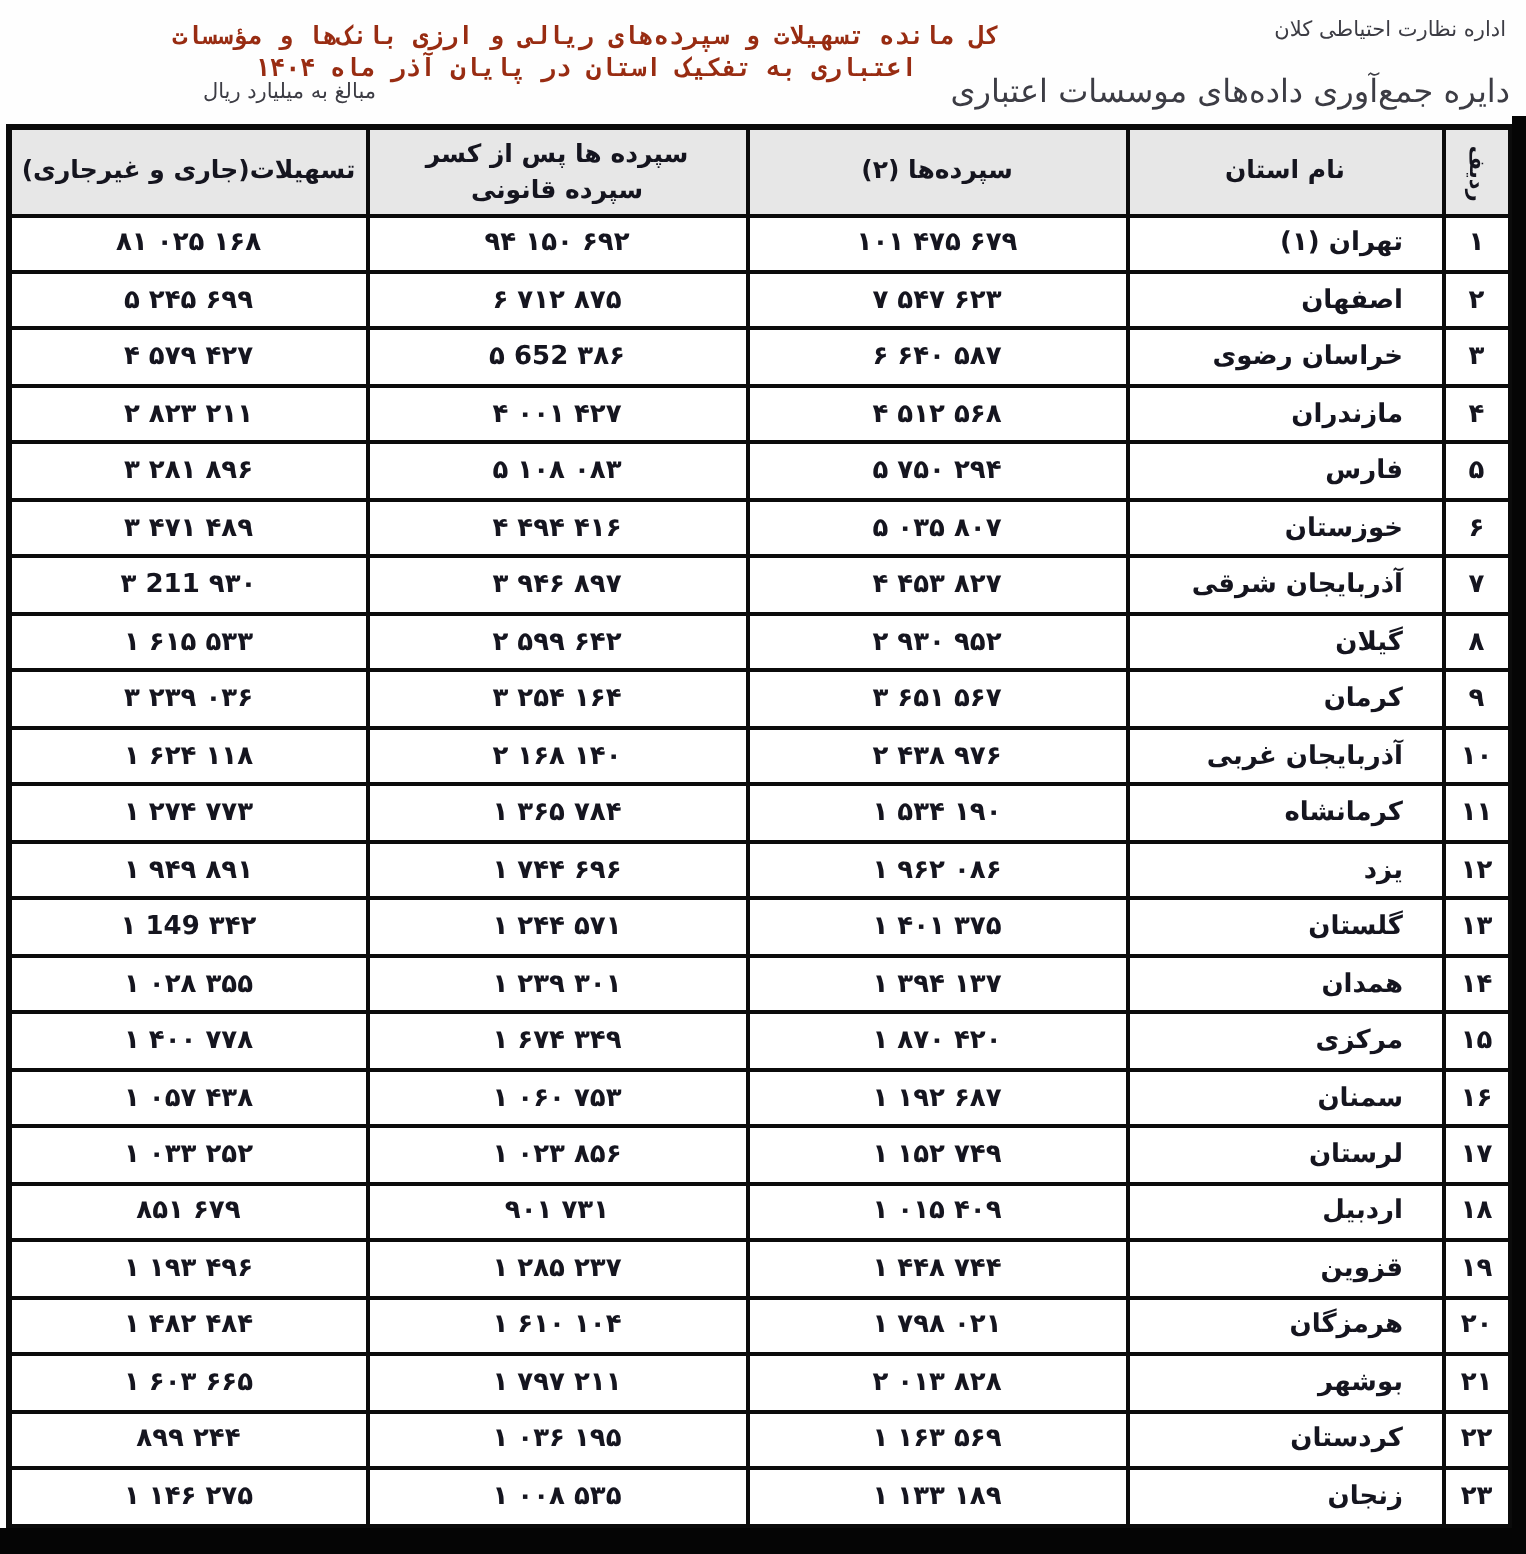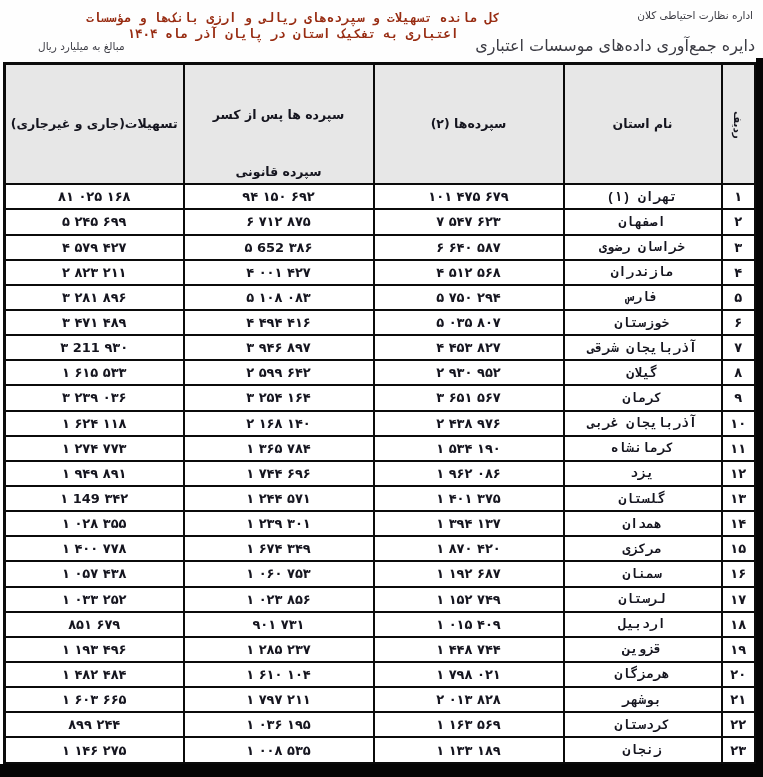--- a/index.html
+++ b/index.html
@@ -17,21 +17,21 @@
     position:absolute; top:36px; right:8px;
     font-size:16px; color:#3c3c44;
   }
   .main-title {
     position:absolute; top:12px; left:78px; width:430px;
     text-align:center; font-size:12.5px; font-weight:bold;
     color:#982c12; line-height:1.25;font-family:Liberation Mono, monospace;
   }
   .unit-note {
     position:absolute; top:40px; left:38px; width:150px;
-    text-align:left; font-size:10.5px; color:#3c3c44;
+    text-align:right; font-size:10.5px; color:#3c3c44;
   }
   
   table.data {
     position:absolute; top:62px; right:6px;
     width:751px; height:703px;
     border-collapse:collapse; table-layout:fixed;
     border:3px solid #0b0b0b;
   }
   table.data th, table.data td {
     border:2px solid #0b0b0b;
@@ -41,28 +41,28 @@
   thead th {
     background:#e7e7e7; height:44px;
     font-size:12.5px; font-weight:bold;
     text-align:center; vertical-align:middle;
     padding:2px 3px; line-height:1.5;
   }
   tbody td {
     background:#ffffff; font-size:13px; font-weight:bold;
     text-align:center; vertical-align:middle; padding:0 6px;
   }
-  td.c-prov { text-align:center; padding-right:7px;font-family:Liberation Mono, monospace; }
+  td.c-prov { text-align:right; padding-right:19px; }
   td.c-num  { direction:ltr; text-align:center; }
   td.c-no   { direction:ltr; text-align:center; padding:0 2px; }
   .vert-label {
     display:inline-block; transform:rotate(90deg);
     font-size:10.5px; font-weight:bold; letter-spacing:0;
   }
-  .two-line div { line-height:1.45;margin-top:39px; }
+  .two-line div { line-height:1.45; }
   
   .edge-right {
     position:absolute; top:58px; right:0; width:7px; height:719px;
     background:#050505;
   }
   .edge-bottom {
     position:absolute; left:0; bottom:0; width:763px; height:13px;
     background:#050505;
   }
 </style>

